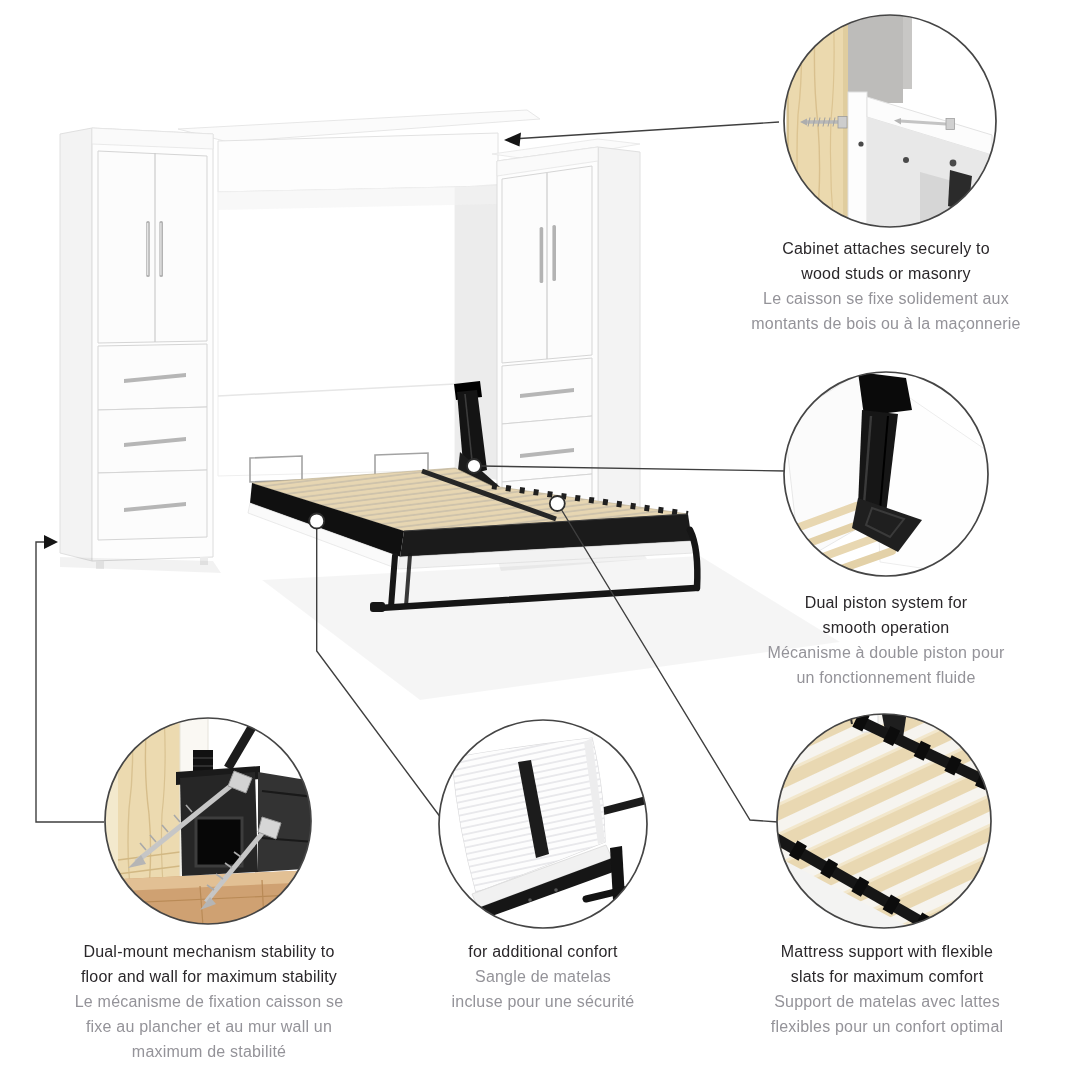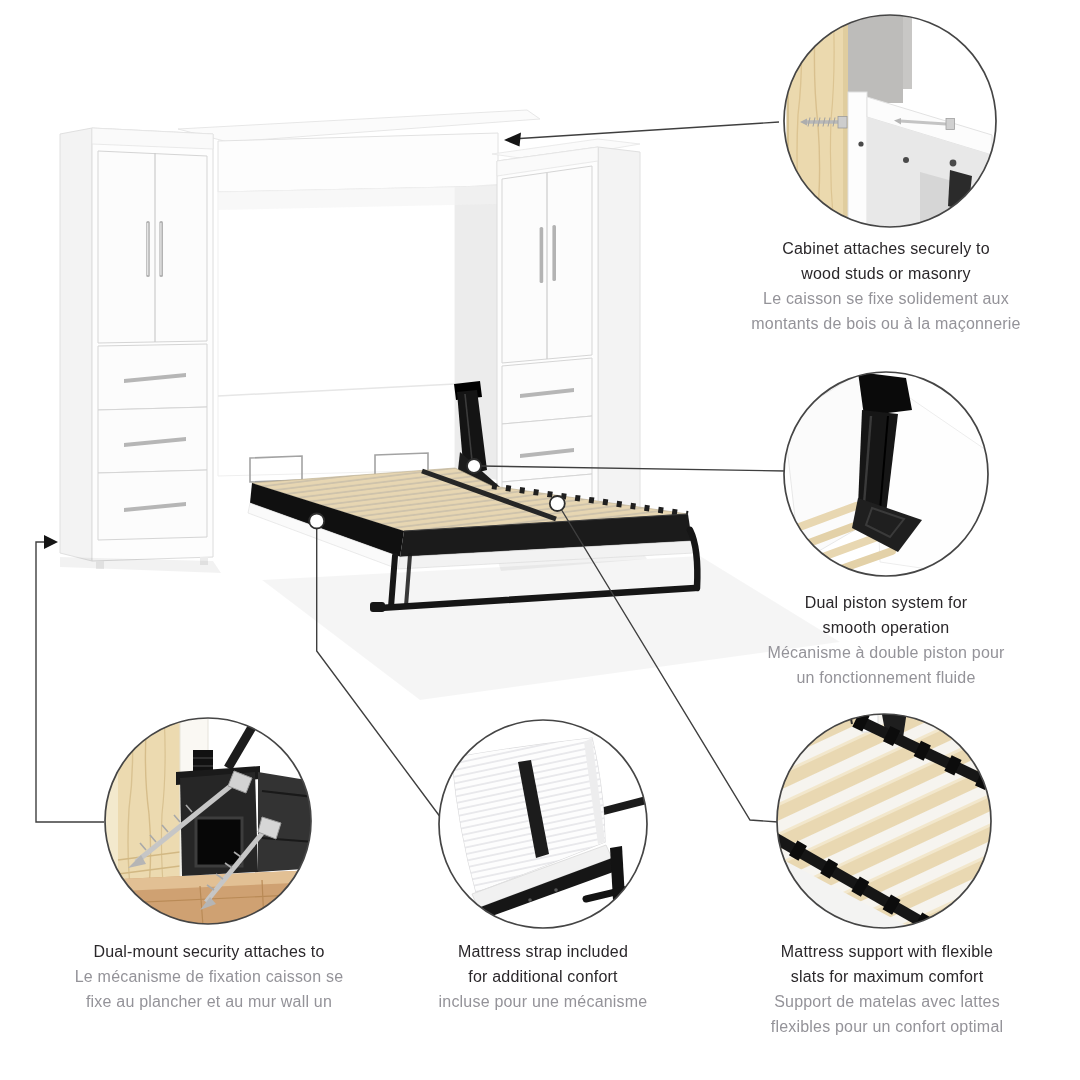--- a/index.html
+++ b/index.html
@@ -325,29 +325,31 @@
 </div>
 
 <div class="callout-text" style="left:688px;top:590px;width:396px;">
   <div class="ln en">Dual piston system for</div>
   <div class="ln en">smooth operation</div>
   <div class="ln fr">Mécanisme à double piston pour</div>
   <div class="ln fr">un fonctionnement fluide</div>
 </div>
 
 <div class="callout-text" style="left:6px;top:939px;width:406px;">
-  <div class="ln en">Dual-mount security attaches to</div>
+  <div class="ln en">Dual-mount mechanism stability to</div>
+  <div class="ln en">floor and wall for maximum stability</div>
   <div class="ln fr">Le mécanisme de fixation caisson se</div>
   <div class="ln fr">fixe au plancher et au mur wall un</div>
+  <div class="ln fr">maximum de stabilité</div>
 </div>
 
 <div class="callout-text" style="left:391px;top:939px;width:304px;">
-  <div class="ln en">Mattress strap included</div>
   <div class="ln en">for additional confort</div>
-  <div class="ln fr">incluse pour une mécanisme</div>
+  <div class="ln fr">Sangle de matelas</div>
+  <div class="ln fr">incluse pour une sécurité</div>
 </div>
 
 <div class="callout-text" style="left:690px;top:939px;width:394px;">
   <div class="ln en">Mattress support with flexible</div>
   <div class="ln en">slats for maximum comfort</div>
   <div class="ln fr">Support de matelas avec lattes</div>
   <div class="ln fr">flexibles pour un confort optimal</div>
 </div>
 
 </body></html>

